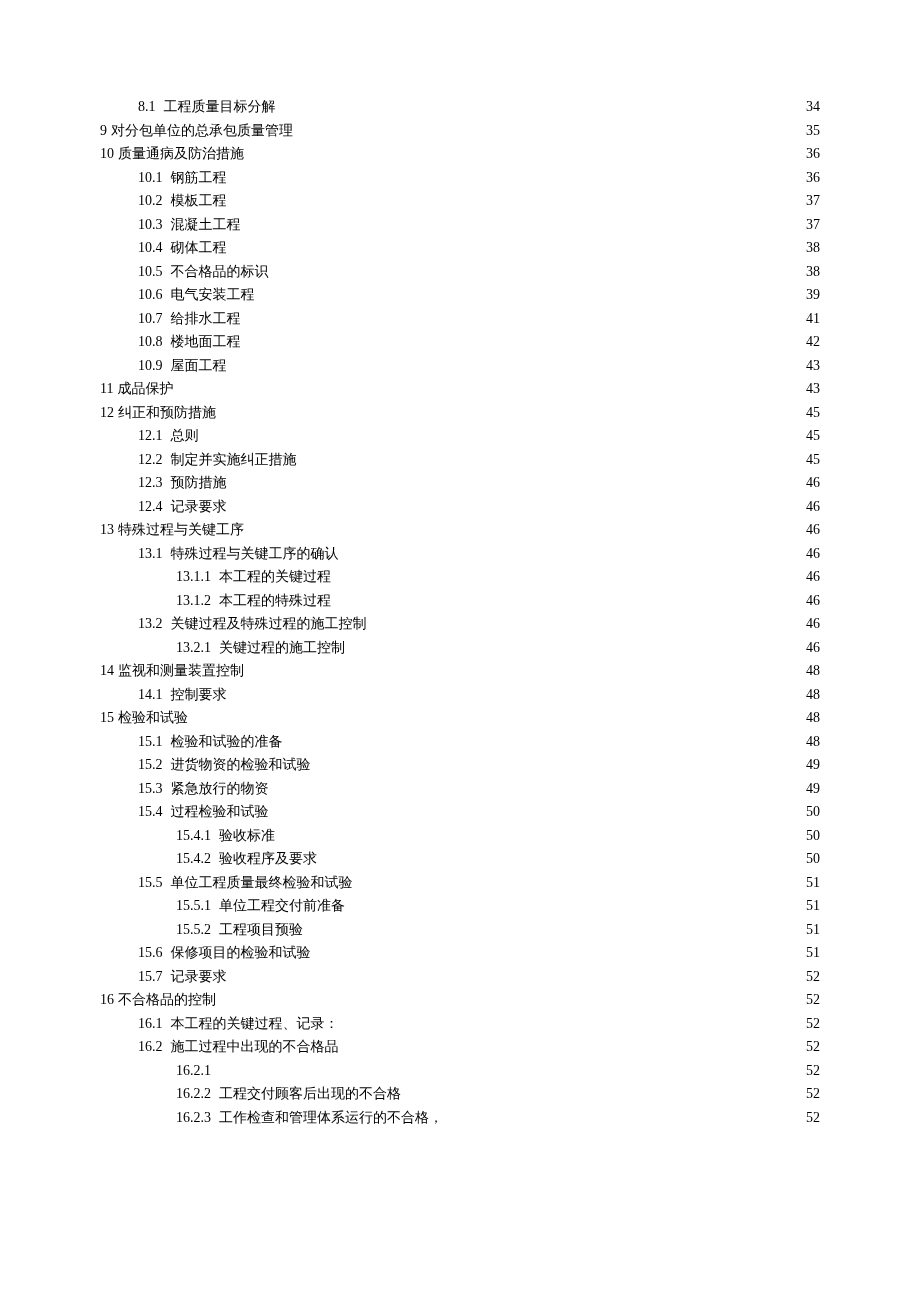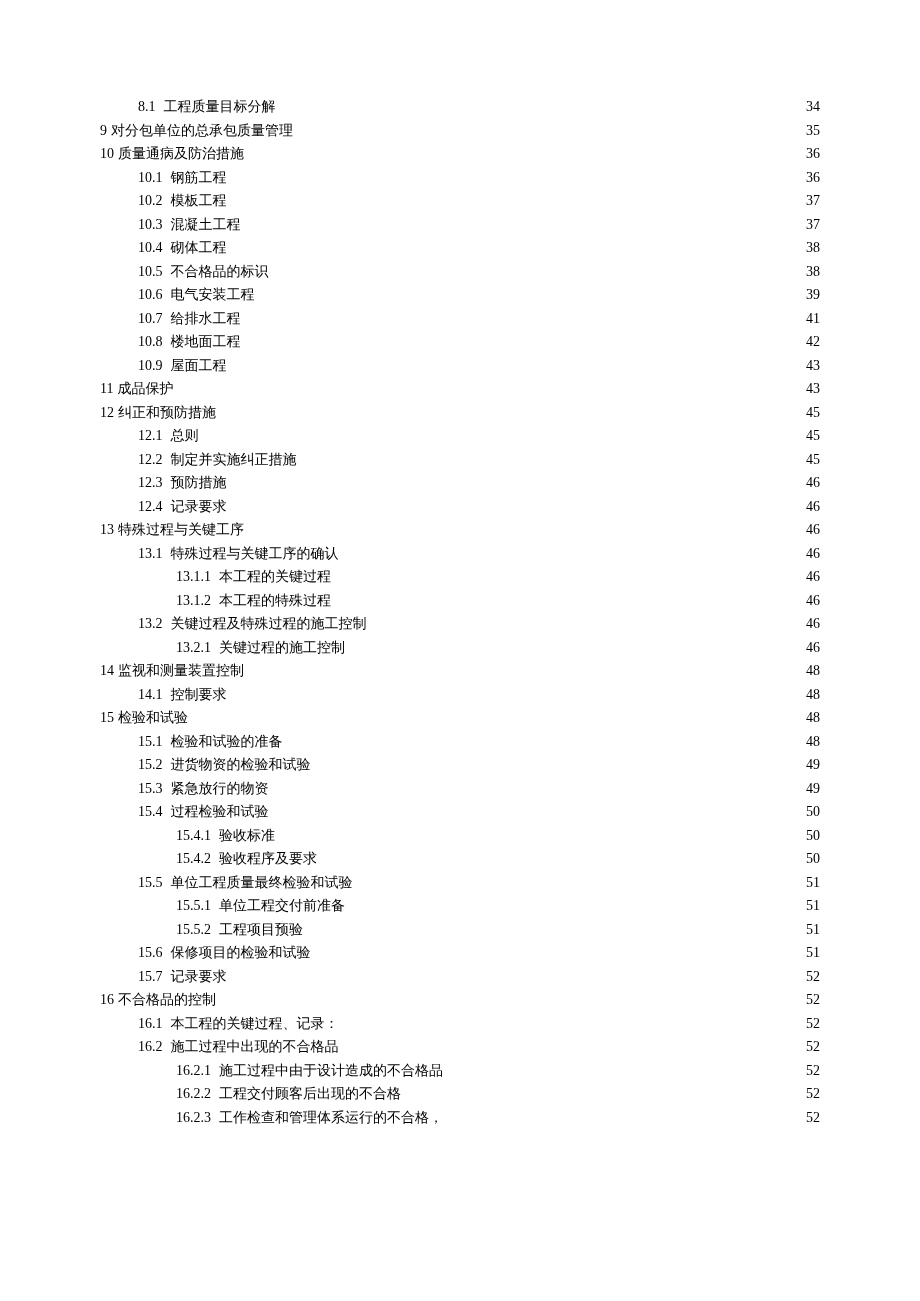--- a/index.html
+++ b/index.html
@@ -303,21 +303,20 @@
         <span class="pg">52</span>
       </div>
       <div class="toc-row lvl-2">
         <span class="num">16.2</span>
         <span class="title">施工过程中出现的不合格品</span>
         <span class="leader"></span>
         <span class="pg">52</span>
       </div>
       <div class="toc-row lvl-3">
         <span class="num">16.2.1</span>
-        <span class="title">施工过程中由于设计造成的不合格品</span>
         <span class="leader"></span>
         <span class="pg">52</span>
       </div>
       <div class="toc-row lvl-3">
         <span class="num">16.2.2</span>
         <span class="title">工程交付顾客后出现的不合格</span>
         <span class="leader"></span>
         <span class="pg">52</span>
       </div>
       <div class="toc-row lvl-3">

